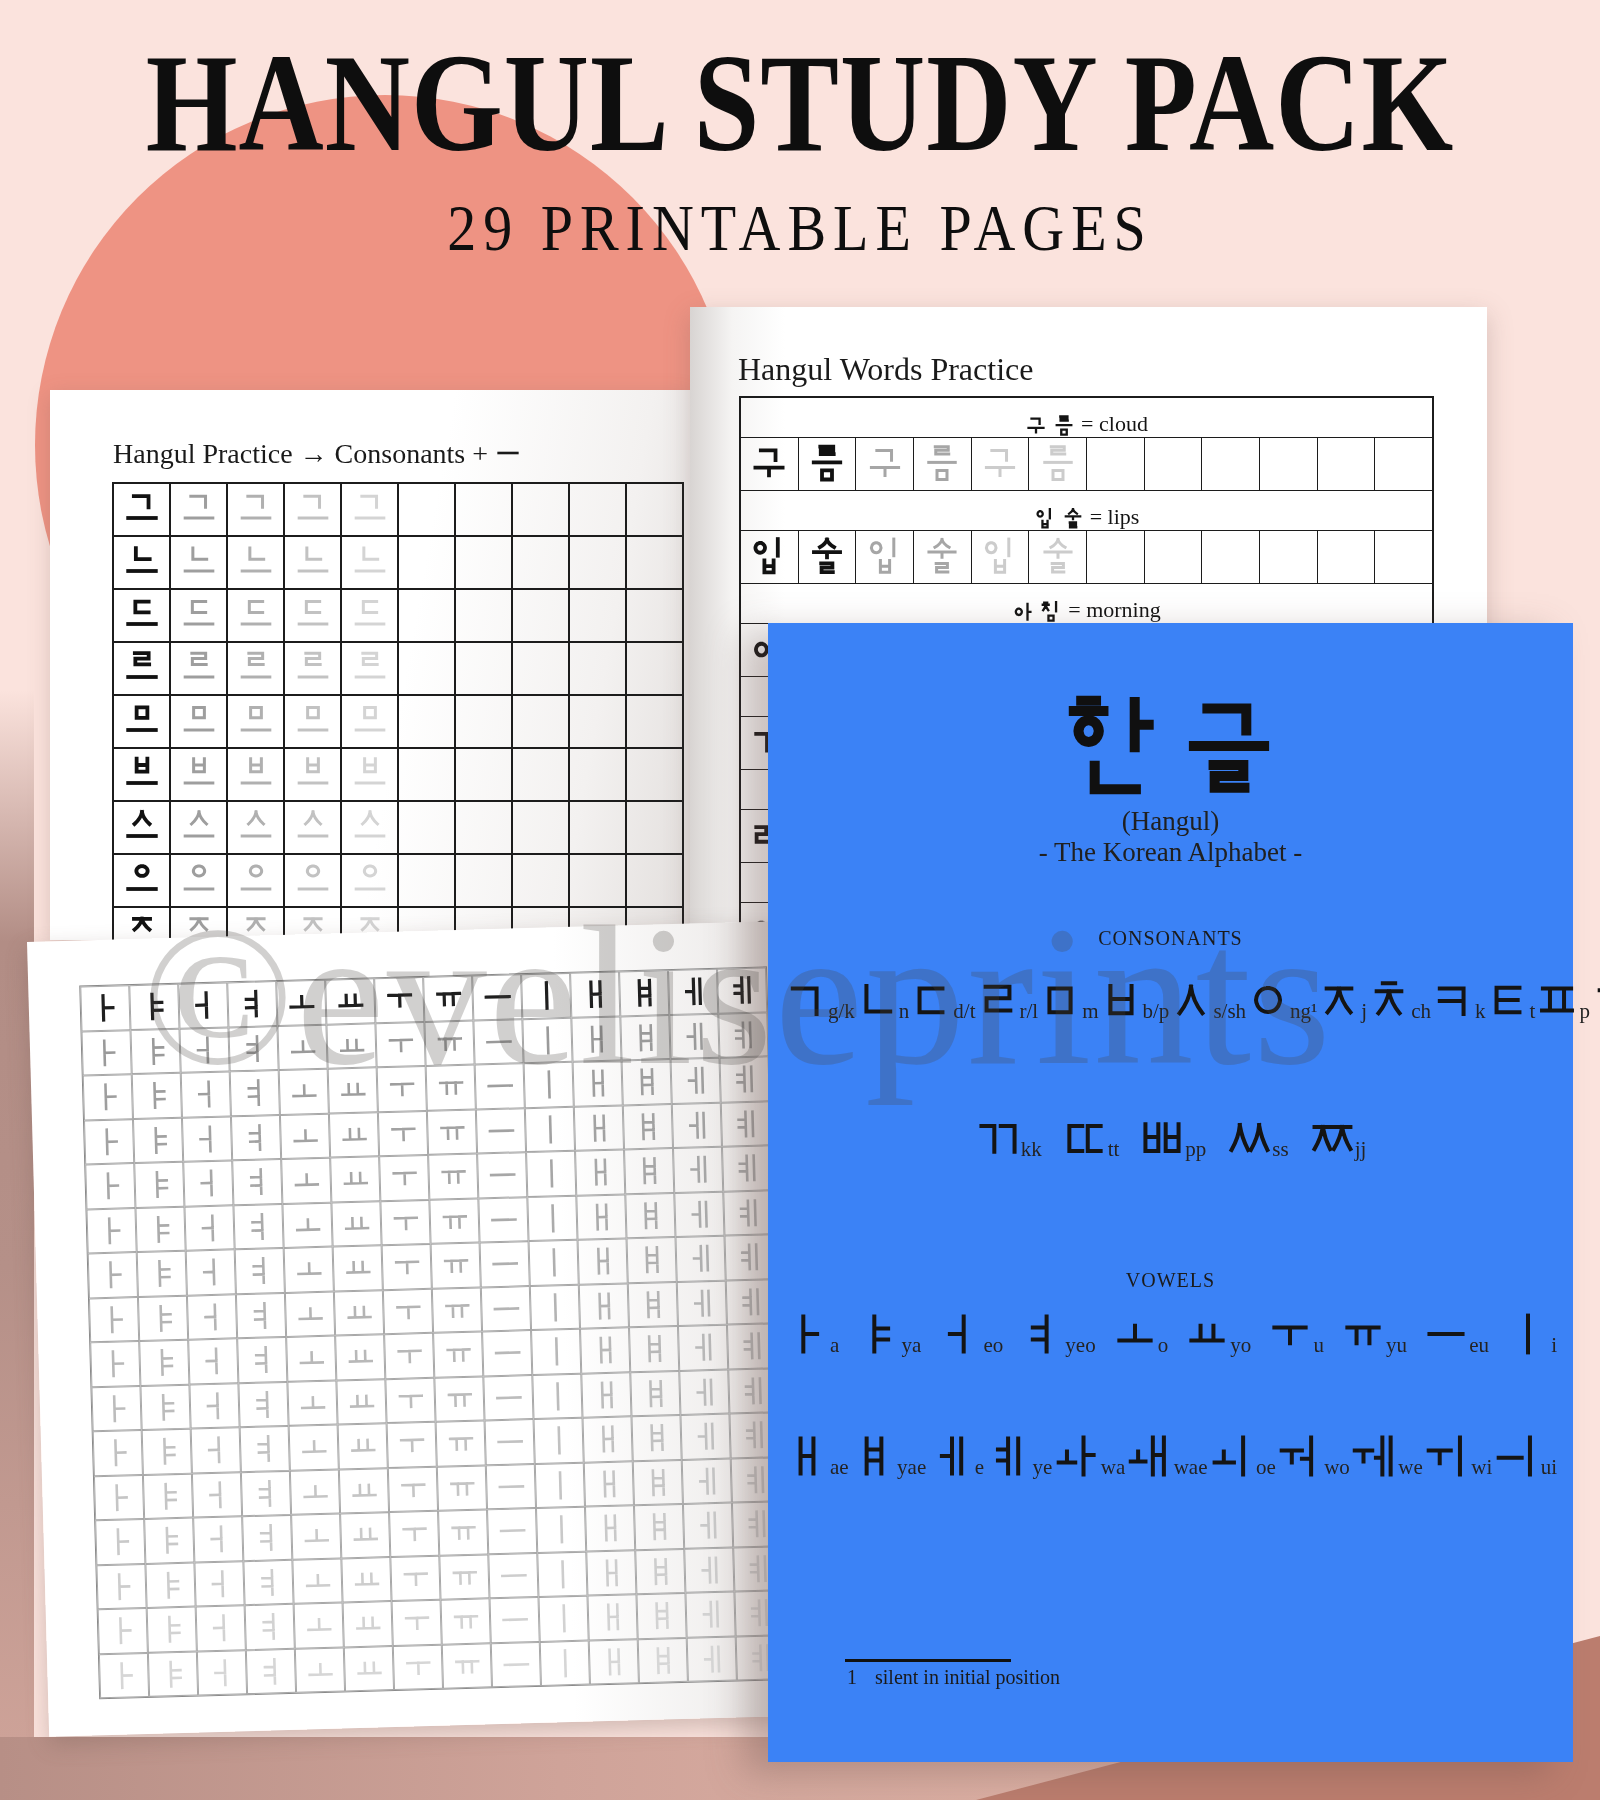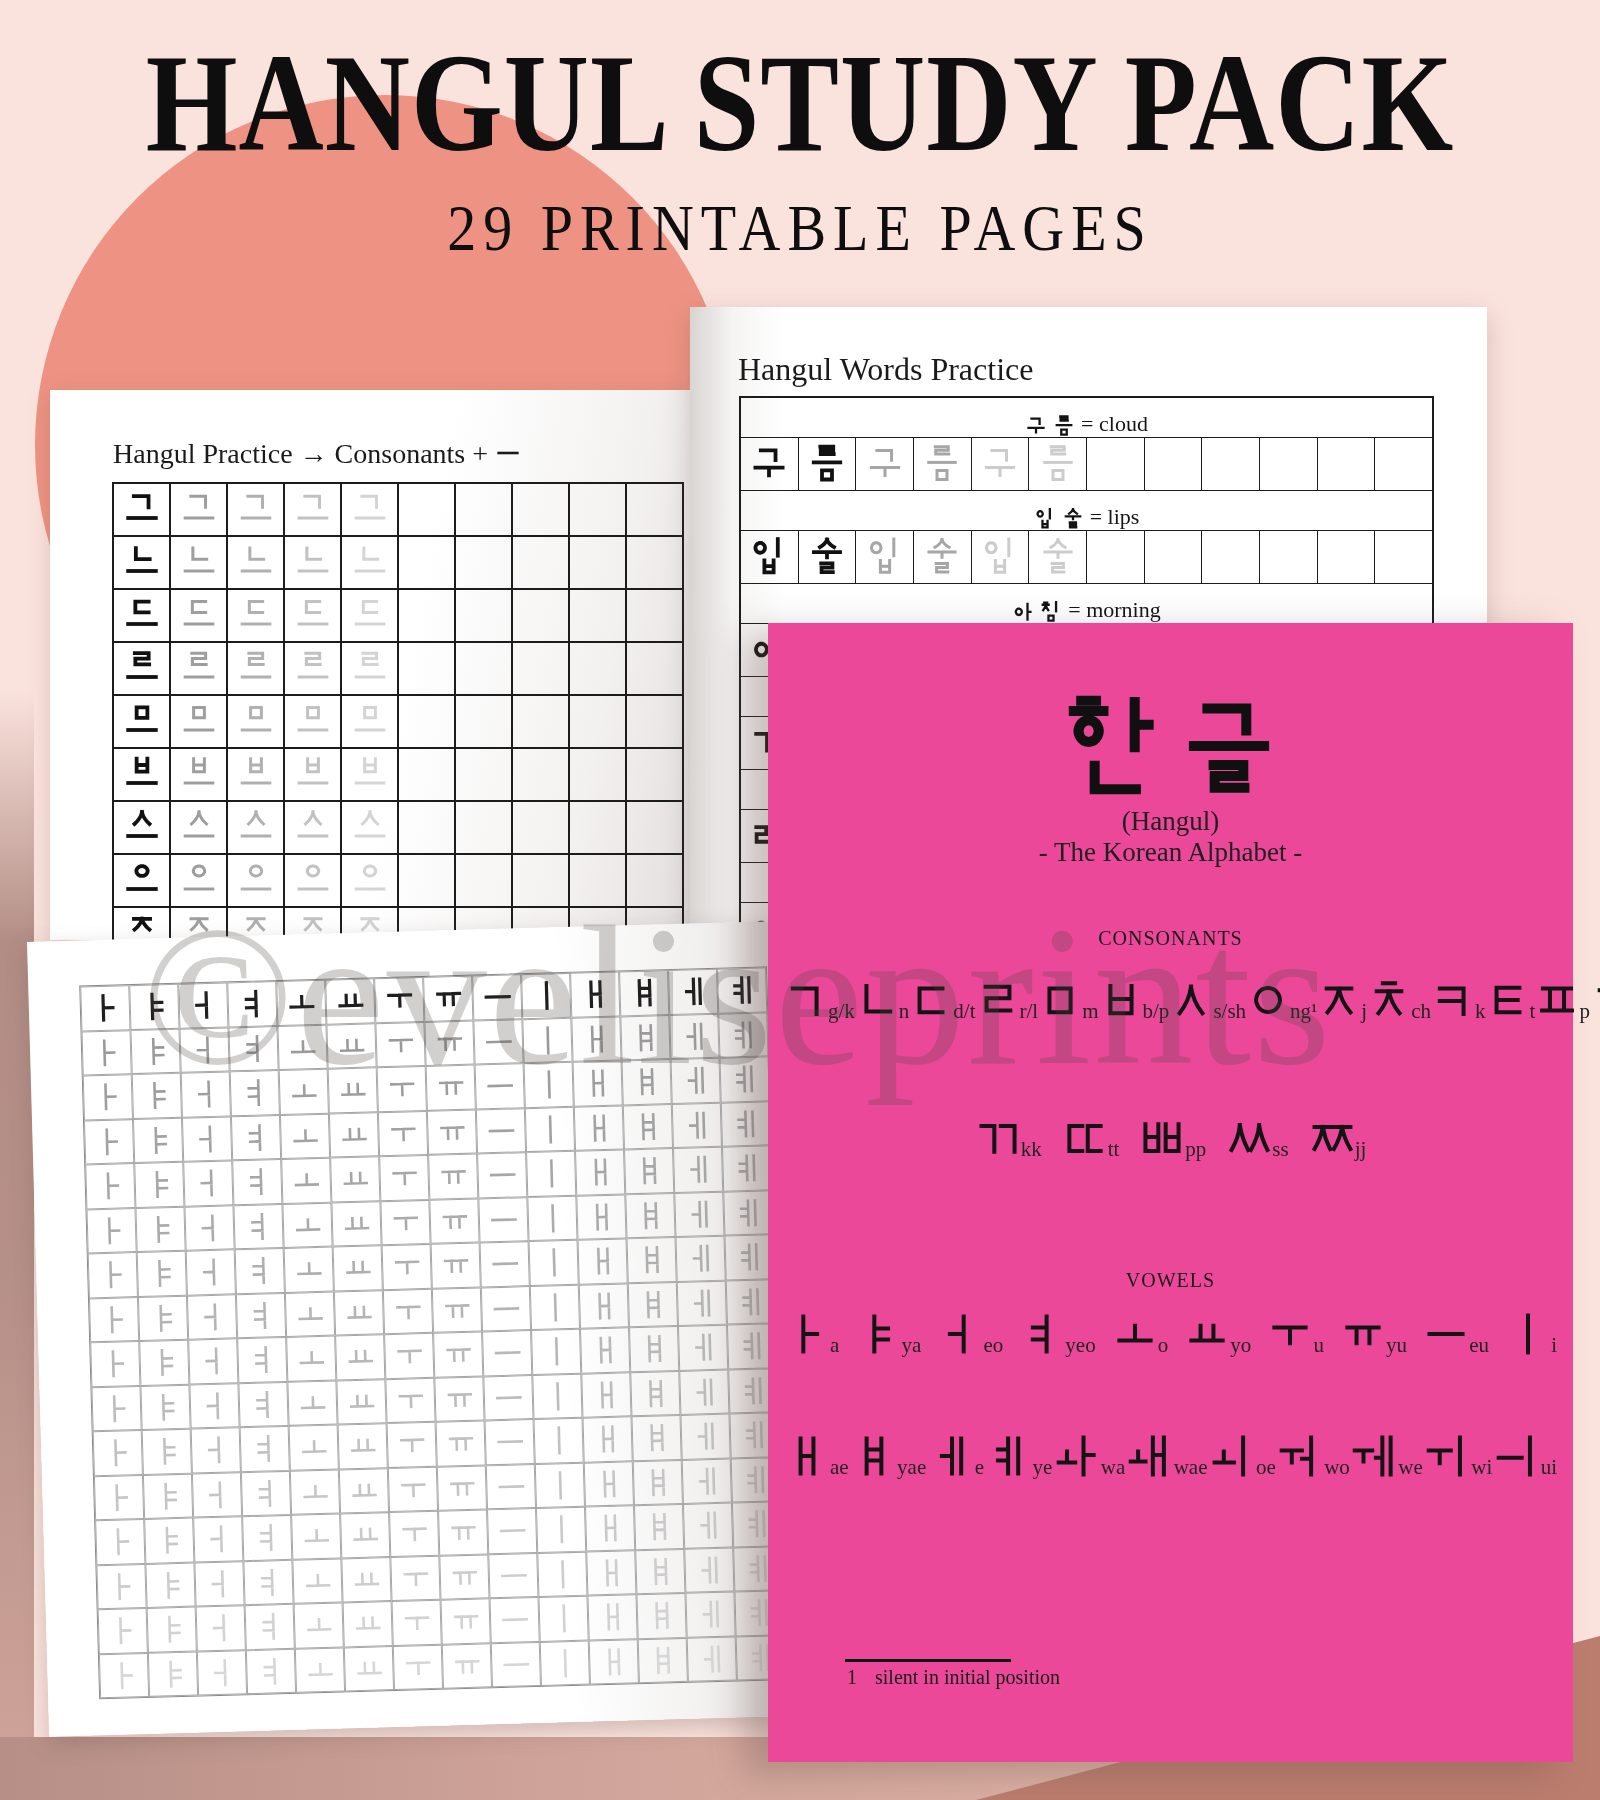--- a/index.html
+++ b/index.html
@@ -14,21 +14,21 @@
              background:linear-gradient(90deg,#b78f86 0%,#cfa399 35%,#dbafa3 65%,#e3b5a9 100%);}
   .bg-wedge{position:absolute;left:0;top:1600px;width:1600px;height:200px;z-index:0;
              background:#bb7d6e;clip-path:polygon(61% 100%,100% 18%,100% 100%);}
   
   .headline{position:absolute;left:0;top:28px;width:1600px;text-align:center;z-index:5;color:#0e0e0e;}
   .headline h1{margin:0;font-size:118px;font-weight:600;letter-spacing:1px;line-height:1.08;
                transform:scaleY(1.18);transform-origin:top center;}
   .headline .sub{margin-top:36px;font-size:58px;letter-spacing:7px;font-weight:500;
                transform:scaleY(1.12);transform-origin:top center;}
   
-  .page{position:absolute;background:#ec4899;}
+  .page{position:absolute;background:#3b82f6;}
   .page-consonants{left:50px;top:390px;width:640px;height:550px;z-index:1;overflow:hidden;
       background:linear-gradient(100deg,#ffffff 55%,#f3f1f0 82%,#e2dedc 100%);
       box-shadow:0 6px 20px rgba(120,90,85,.25);}
   .cons-title{position:absolute;left:63px;top:48px;font-size:28px;color:#1a1a1a;}
   .cons-grid{position:absolute;left:62px;top:92px;border:1px solid #1c1c1c;display:grid;
       grid-template-columns:repeat(10,57px);grid-auto-rows:53px;}
   .page-words{left:690px;top:307px;width:797px;height:631px;z-index:2;overflow:hidden;
       background:linear-gradient(to right,#d8d4d2 0px,#f5f4f3 42px,#ffffff 95px);
       box-shadow:0 8px 24px rgba(120,90,85,.28);}
   .words-title{position:absolute;left:48px;top:44px;font-size:32px;color:#1a1a1a;}

